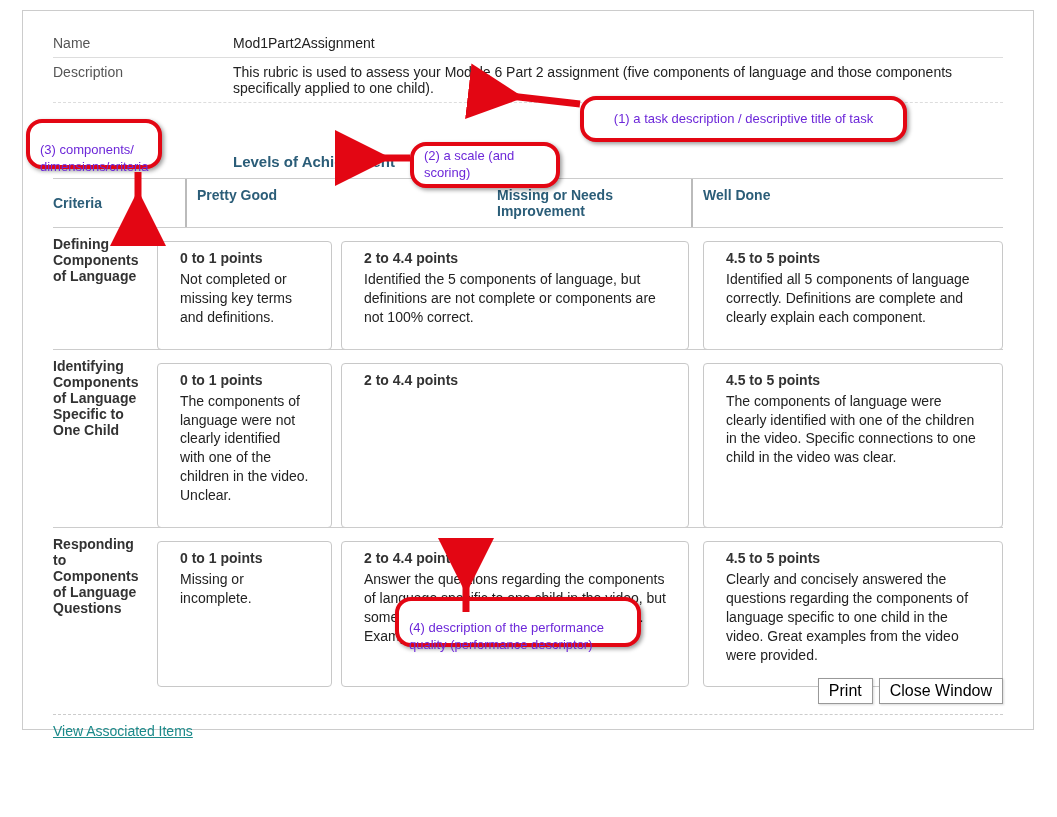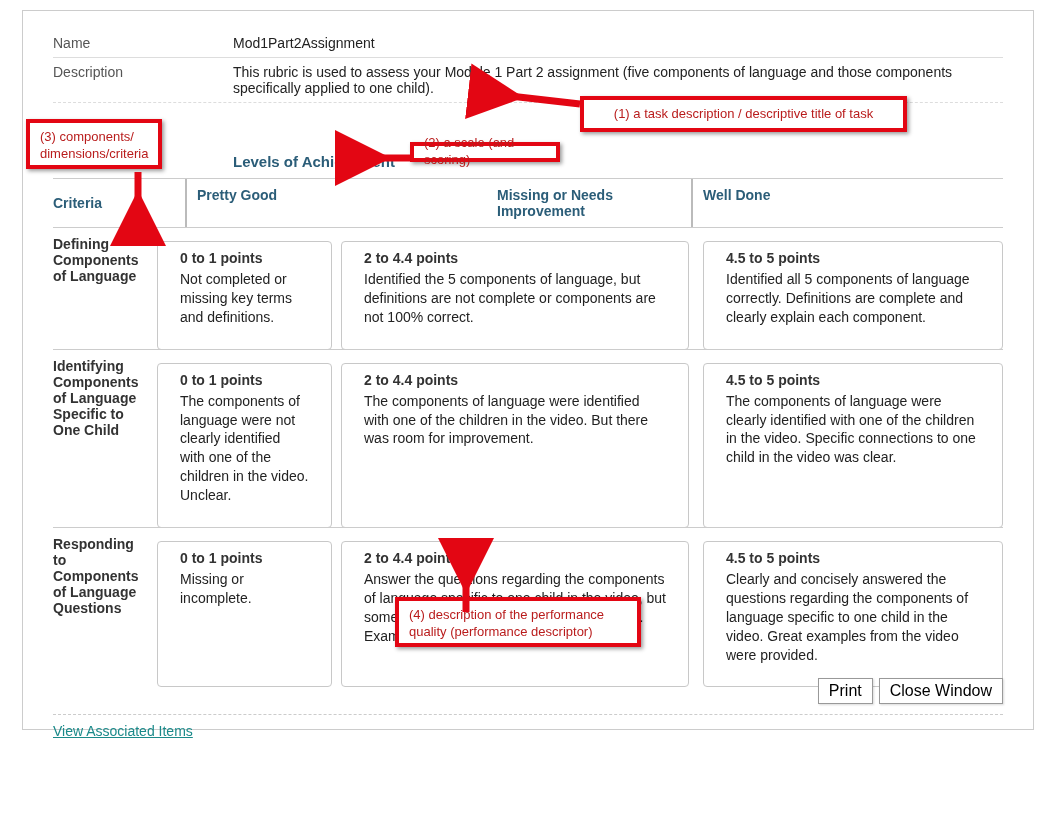--- a/index.html
+++ b/index.html
@@ -125,26 +125,26 @@
     background: #fff;
     padding: 3px 10px;
     font-size: 16px;
     cursor: pointer;
     box-shadow: 1px 1px 2px rgba(0,0,0,0.15);
   }
   
   .callout {
     position: absolute;
     border: 4px solid #e30613;
-    border-radius: 0;
+    border-radius: 16px;
     box-shadow: 2px 2px 4px rgba(0,0,0,0.4);
     background: #fff;
-    color: #b91c1c;
+    color: #6d28d9;
     font-size: 13px;
-    padding: 6px 10px;
+    padding: 19px 10px;
     line-height: 1.3;
     box-sizing: border-box;
   }
   svg.arrow { position: absolute; overflow: visible; }
   .dotted-sep {
     border-top: 1px dashed #ccc;
     margin-top: 28px;
   }
 </style>
 </head>
@@ -153,21 +153,21 @@
 <div class="page">
   <div class="panel">
 
     
     <div class="meta-row row-sep">
       <div class="meta-label">Name</div>
       <div class="meta-value">Mod1Part2Assignment</div>
     </div>
     <div class="meta-row" style="padding-bottom:2px;">
       <div class="meta-label">Description</div>
-      <div class="meta-value">This rubric is used to assess your Module 1 Part 2 assignment (five components of language and those components specifically applied to one child).</div>
+      <div class="meta-value">This rubric is used to assess your Module 6 Part 2 assignment (five components of language and those components specifically applied to one child).</div>
     </div>
     <div class="row-sep-dotted"></div>
 
     
     <div class="levels-heading">Levels of Achievement</div>
 
     
     <div class="rubric">
       <div class="rubric-head">
         <div class="crit">Criteria</div>
@@ -202,21 +202,20 @@
         <div class="crit">Identifying Components of Language Specific to One Child</div>
         <div class="lvl col1">
             <div class="cell">
           <div class="pts">0 to 1 points</div>
           <div class="desc">The components of language were not clearly identified with one of the children in the video. Unclear.</div>
         </div>
           </div>
         <div class="lvl col2">
             <div class="cell">
           <div class="pts">2 to 4.4 points</div>
-          <div class="desc">The components of language were identified with one of the children in the video. But there was room for improvement.</div>
         </div>
           </div>
         <div class="lvl col3">
             <div class="cell">
           <div class="pts">4.5 to 5 points</div>
           <div class="desc">The components of language were clearly identified with one of the children in the video. Specific connections to one child in the video was clear.</div>
         </div>
           </div>
       </div>
 

